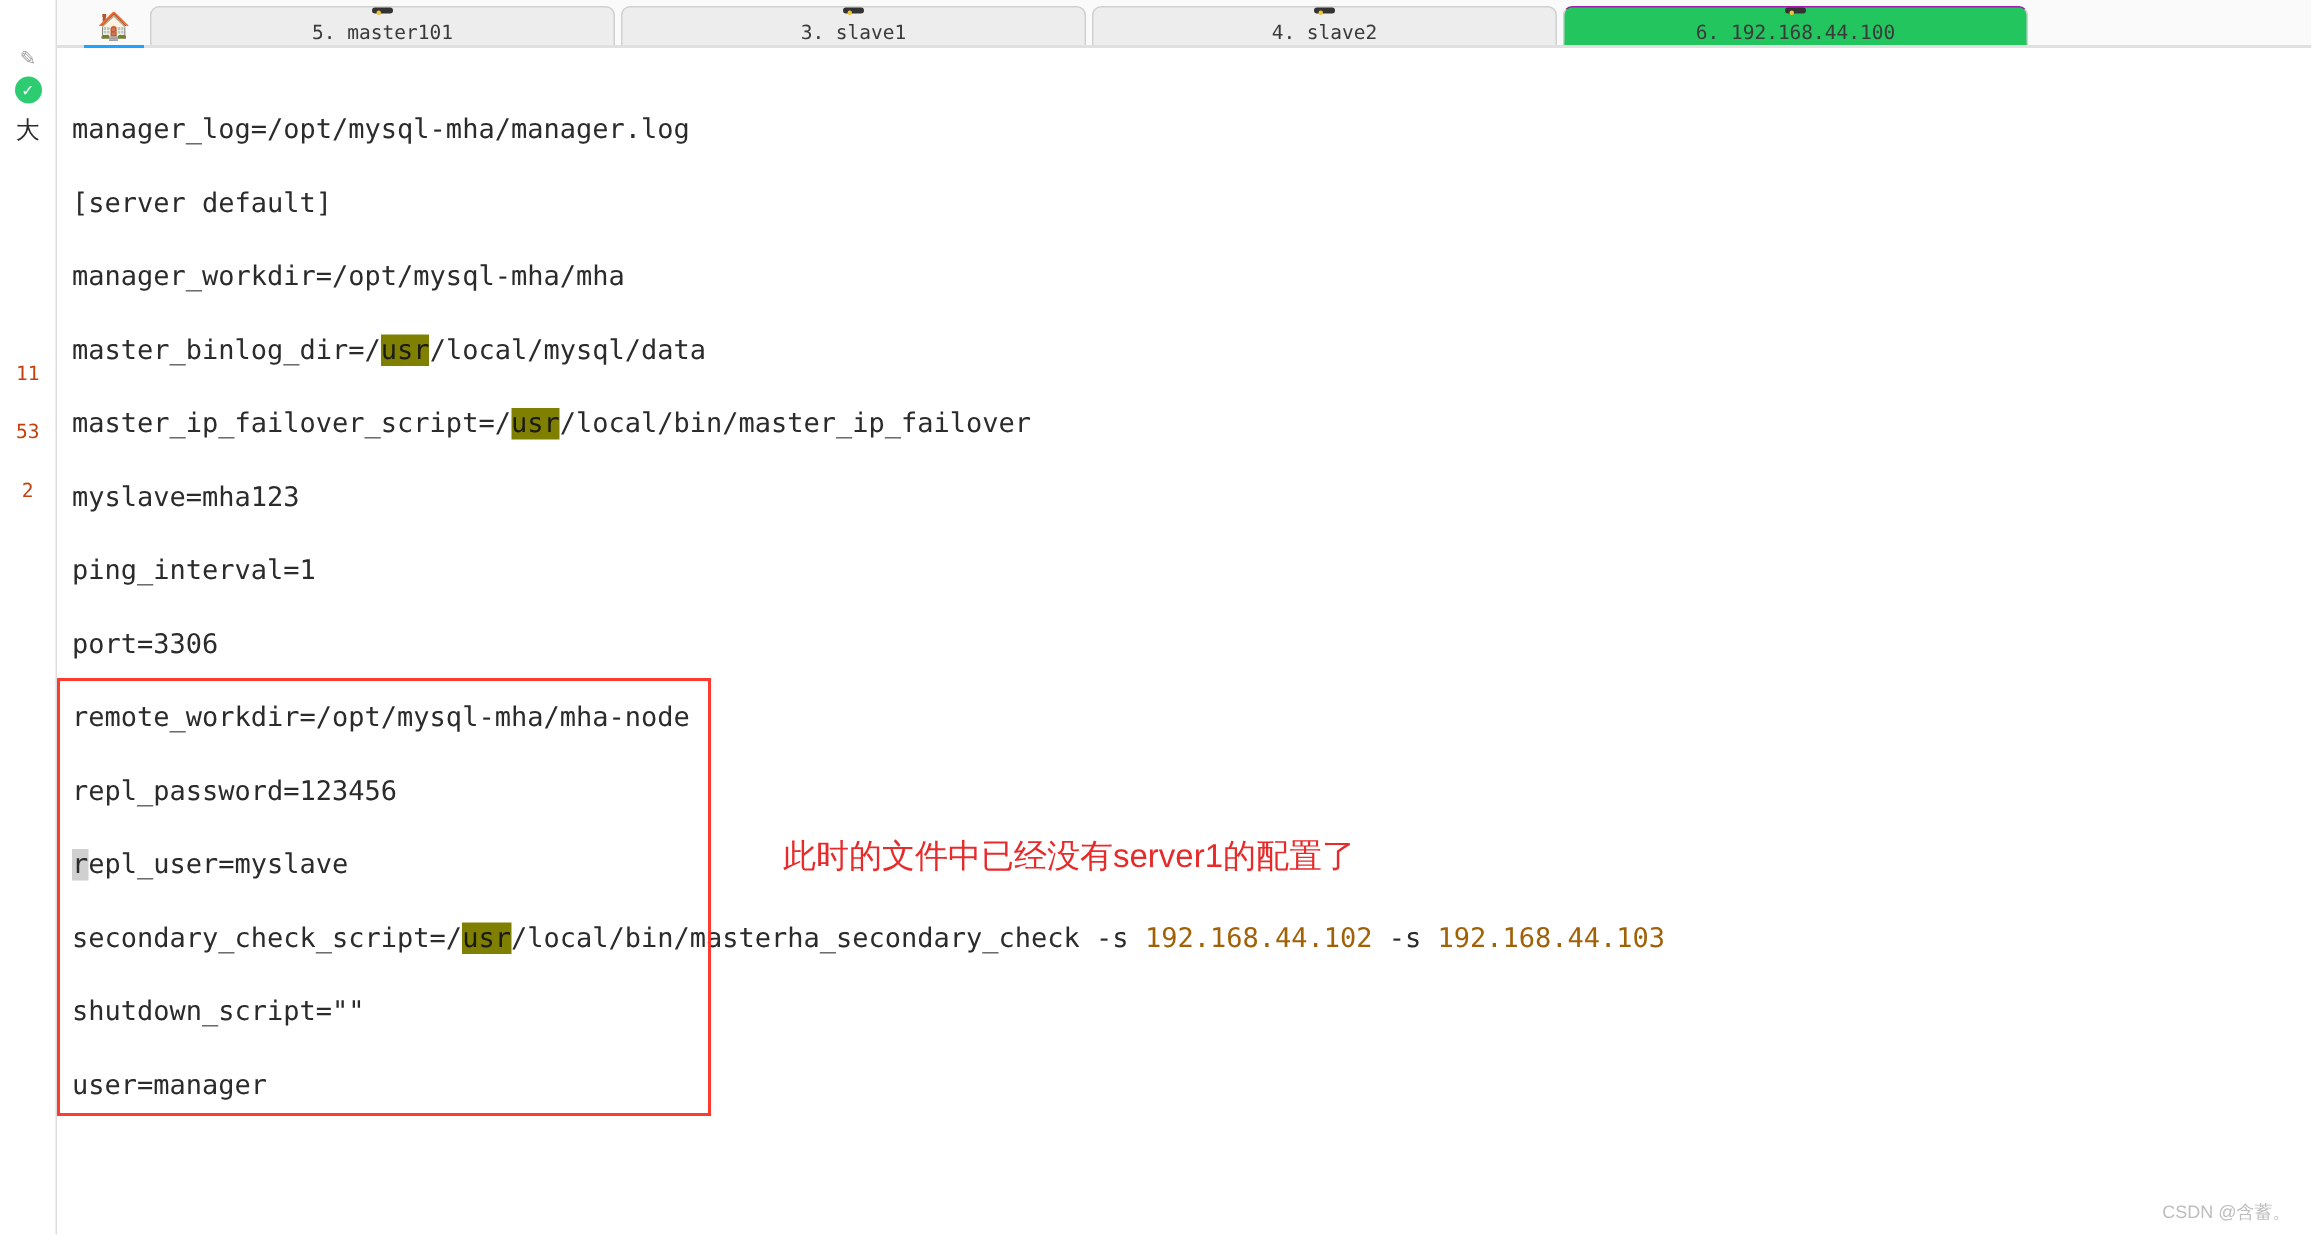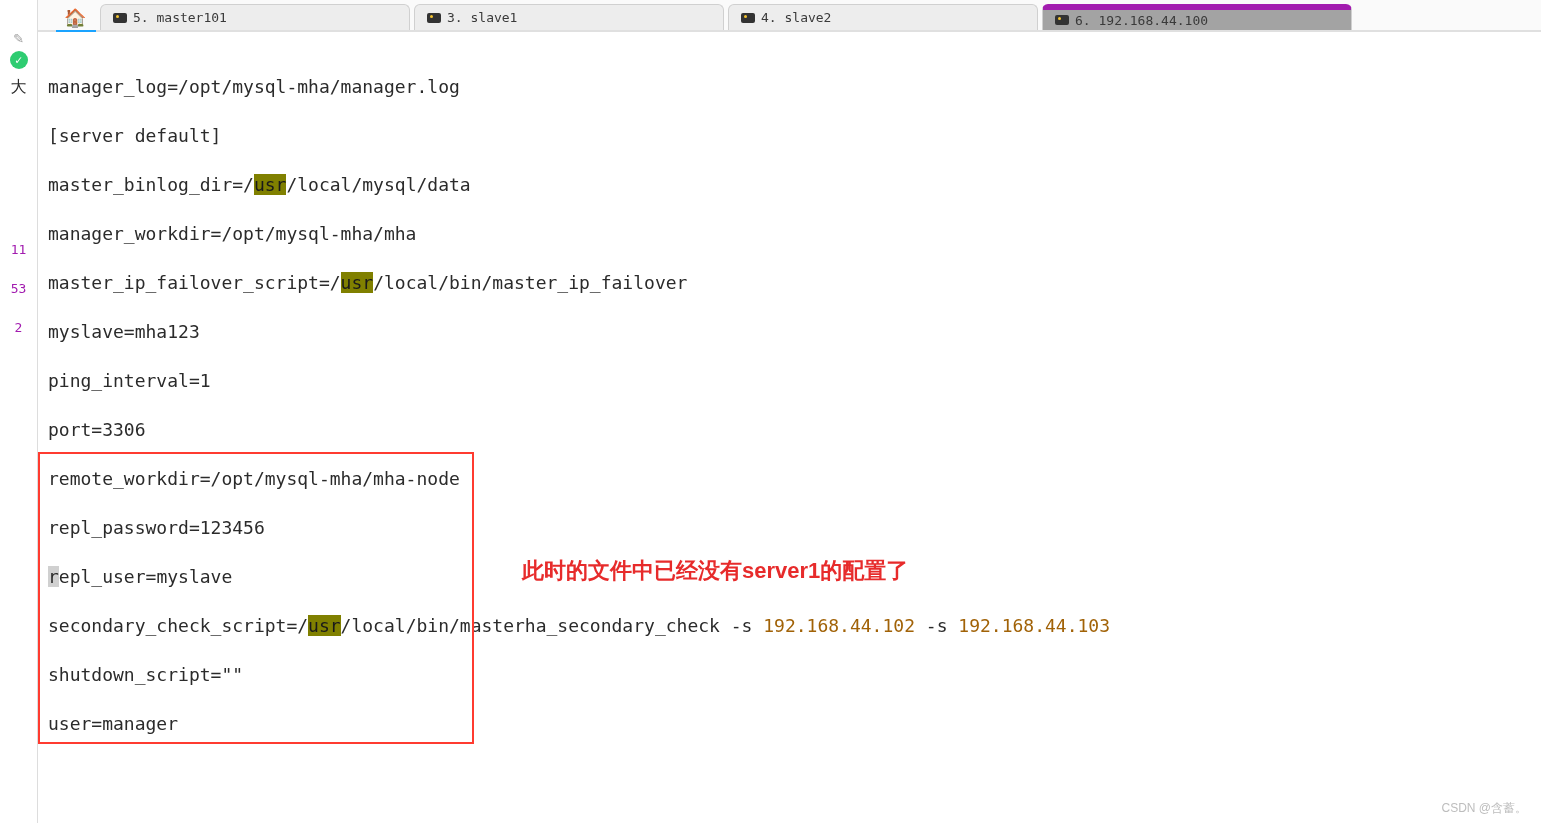--- a/index.html
+++ b/index.html
@@ -26,21 +26,21 @@
       gap: 4px;
       font-size: 13px;
     }
     .sidebar .edit-icon { font-size: 16px; color: #a0a0a0; }
     .sidebar .green-check {
       width: 18px; height: 18px; border-radius: 50%;
       background: #2ecc71; color: #fff; font-size: 12px;
       display:flex;align-items:center;justify-content:center;
     }
     .sidebar .lang { font-size: 16px; margin-top: 4px; }
-    .sidebar .num { color: #a21caf; margin-top: 140px; }
+    .sidebar .num { color: #c2410c; margin-top: 140px; }
     .sidebar .num + .num { margin-top: 20px; }
 
     .main { position: absolute; left: 38px; top: 0; right: 0; bottom: 0; }
 
     .tab-bar {
       display: flex;
       align-items: flex-end;
       height: 32px;
       padding-left: 18px;
       border-bottom: 2px solid #e0e0e0;
@@ -60,22 +60,23 @@
       padding: 0 12px;
       font-size: 13px;
       color: #3a3a3a;
       border: 1px solid #d0d0d0;
       border-bottom: none;
       border-radius: 6px 6px 0 0;
       margin-left: 4px;
       background: #ededed;
       min-width: 310px;
       gap: 6px;
+      flex-direction: column;
     }
-    .tab.active { background: #a3a3a3; border-top: 6px solid #a21caf; }
+    .tab.active { background: #22c55e; border-top: 1px solid #a21caf; }
     .key-icon {
       display:inline-flex; width:14px; height:10px;
       background:#333; border-radius:2px; position:relative;
     }
     .key-icon::after {
       content:""; position:absolute; left:3px; top:2px;
       width:3px;height:3px;border-radius:50%;background:#f4c430;
     }
 
     .code-area {
@@ -138,22 +139,22 @@
     </div>
     <div class="tab active">
       <span class="key-icon"></span>
       <span>6. 192.168.44.100</span>
     </div>
   </div>
 
   <div class="code-area">
 <span class="ln">manager_log=/opt/mysql-mha/manager.log</span>
 <span class="ln">[server default]</span>
+<span class="ln">manager_workdir=/opt/mysql-mha/mha</span>
 <span class="ln"><span>master_binlog_dir=/</span><span class="hl-usr">usr</span><span>/local/mysql/data</span></span>
-<span class="ln">manager_workdir=/opt/mysql-mha/mha</span>
 <span class="ln"><span>master_ip_failover_script=/</span><span class="hl-usr">usr</span><span>/local/bin/master_ip_failover</span></span>
 <span class="ln">myslave=mha123</span>
 <span class="ln">ping_interval=1</span>
 <span class="ln">port=3306</span>
 <span class="ln">remote_workdir=/opt/mysql-mha/mha-node</span>
 <span class="ln">repl_password=123456</span>
 <span class="ln"><span class="faint-select">r</span><span>epl_user=myslave</span></span>
 <span class="ln"><span>secondary_check_script=/</span><span class="hl-usr">usr</span><span>/local/bin/masterha_secondary_check -s </span><span class="purple">192.168.44.102</span><span> -s </span><span class="purple">192.168.44.103</span></span>
 <span class="ln">shutdown_script=""</span>
 <span class="ln">user=manager</span>
@@ -169,16 +170,16 @@
 
 
 
 
 
 
   </div>
 
   <div class="red-box" style="left:0px; top:452px; width:436px; height:292px;"></div>
 
-  <div class="annotation" style="left:484px; top:556px;font-weight:bold;">此时的文件中已经没有server1的配置了</div>
+  <div class="annotation" style="left:484px; top:556px;">此时的文件中已经没有server1的配置了</div>
 
   <div class="watermark">CSDN @含蓄。</div>
 </div>
 
 </body></html>

